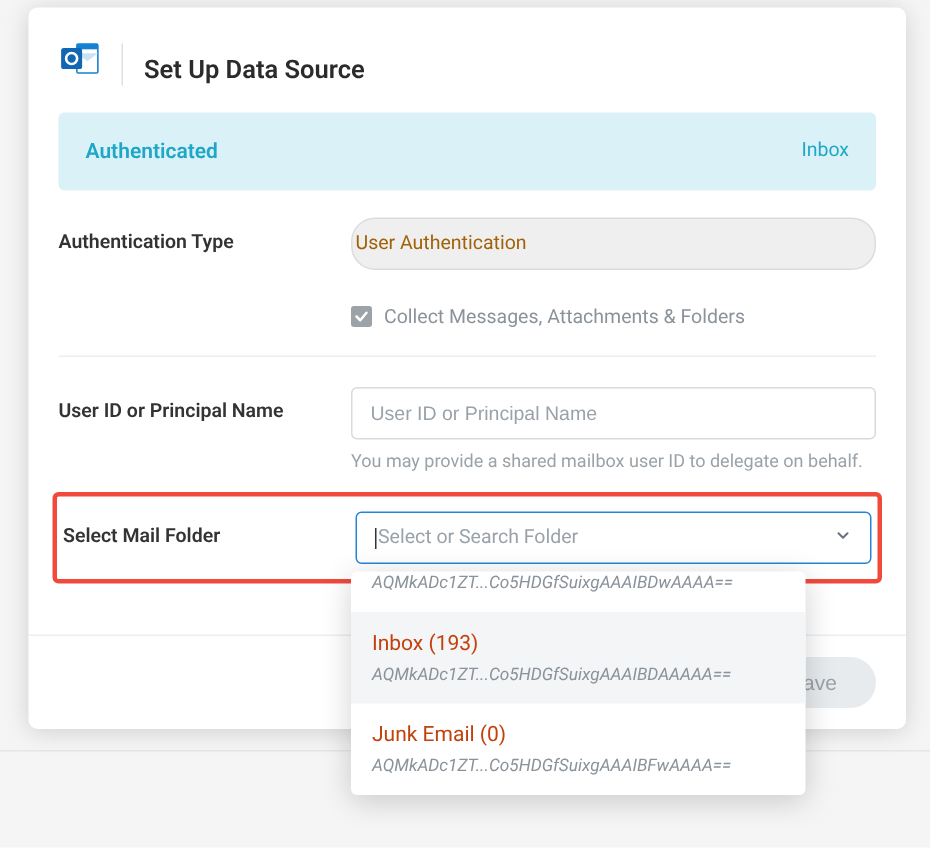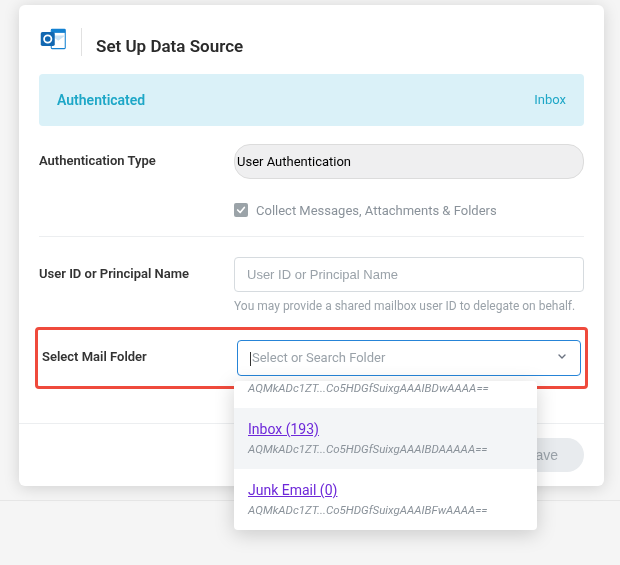--- a/index.html
+++ b/index.html
@@ -78,21 +78,21 @@
     }
     .form-field {
       flex: 1;
     }
     .readonly-field {
       background: #efeff0;
       border: 1px solid #dcdcdc;
       border-radius: 16px;
       padding: 9px 2px;
       font-size: 13px;
-      color: #000000;
+      color: #a16207;
       width: 100%;
     }
     .checkbox-row {
       display: flex;
       align-items: flex-start;
       padding: 12px 20px 18px 215px;
     }
     .checkbox {
       width: 14px;
       height: 14px;
@@ -176,23 +176,22 @@
       padding: 13px 14px 13px 14px;
     }
     .dropdown-item.partial-top {
       padding-top: 0;
     }
     .dropdown-item.hover {
       background: #f3f5f7;
     }
     .item-label {
       font-size: 14px;
-      color: #6d28d9;
+      color: #c2410c;
       margin-bottom: 5px;
-      text-decoration: underline;
     }
     .item-id {
       font-size: 11.5px;
       font-style: italic;
       color: #8a929a;
     }
     .partial-top .item-id { margin-top: 0; }
     .footer-bar {
       margin-top: 34px;
       border-top: 1px solid #eceef0;

